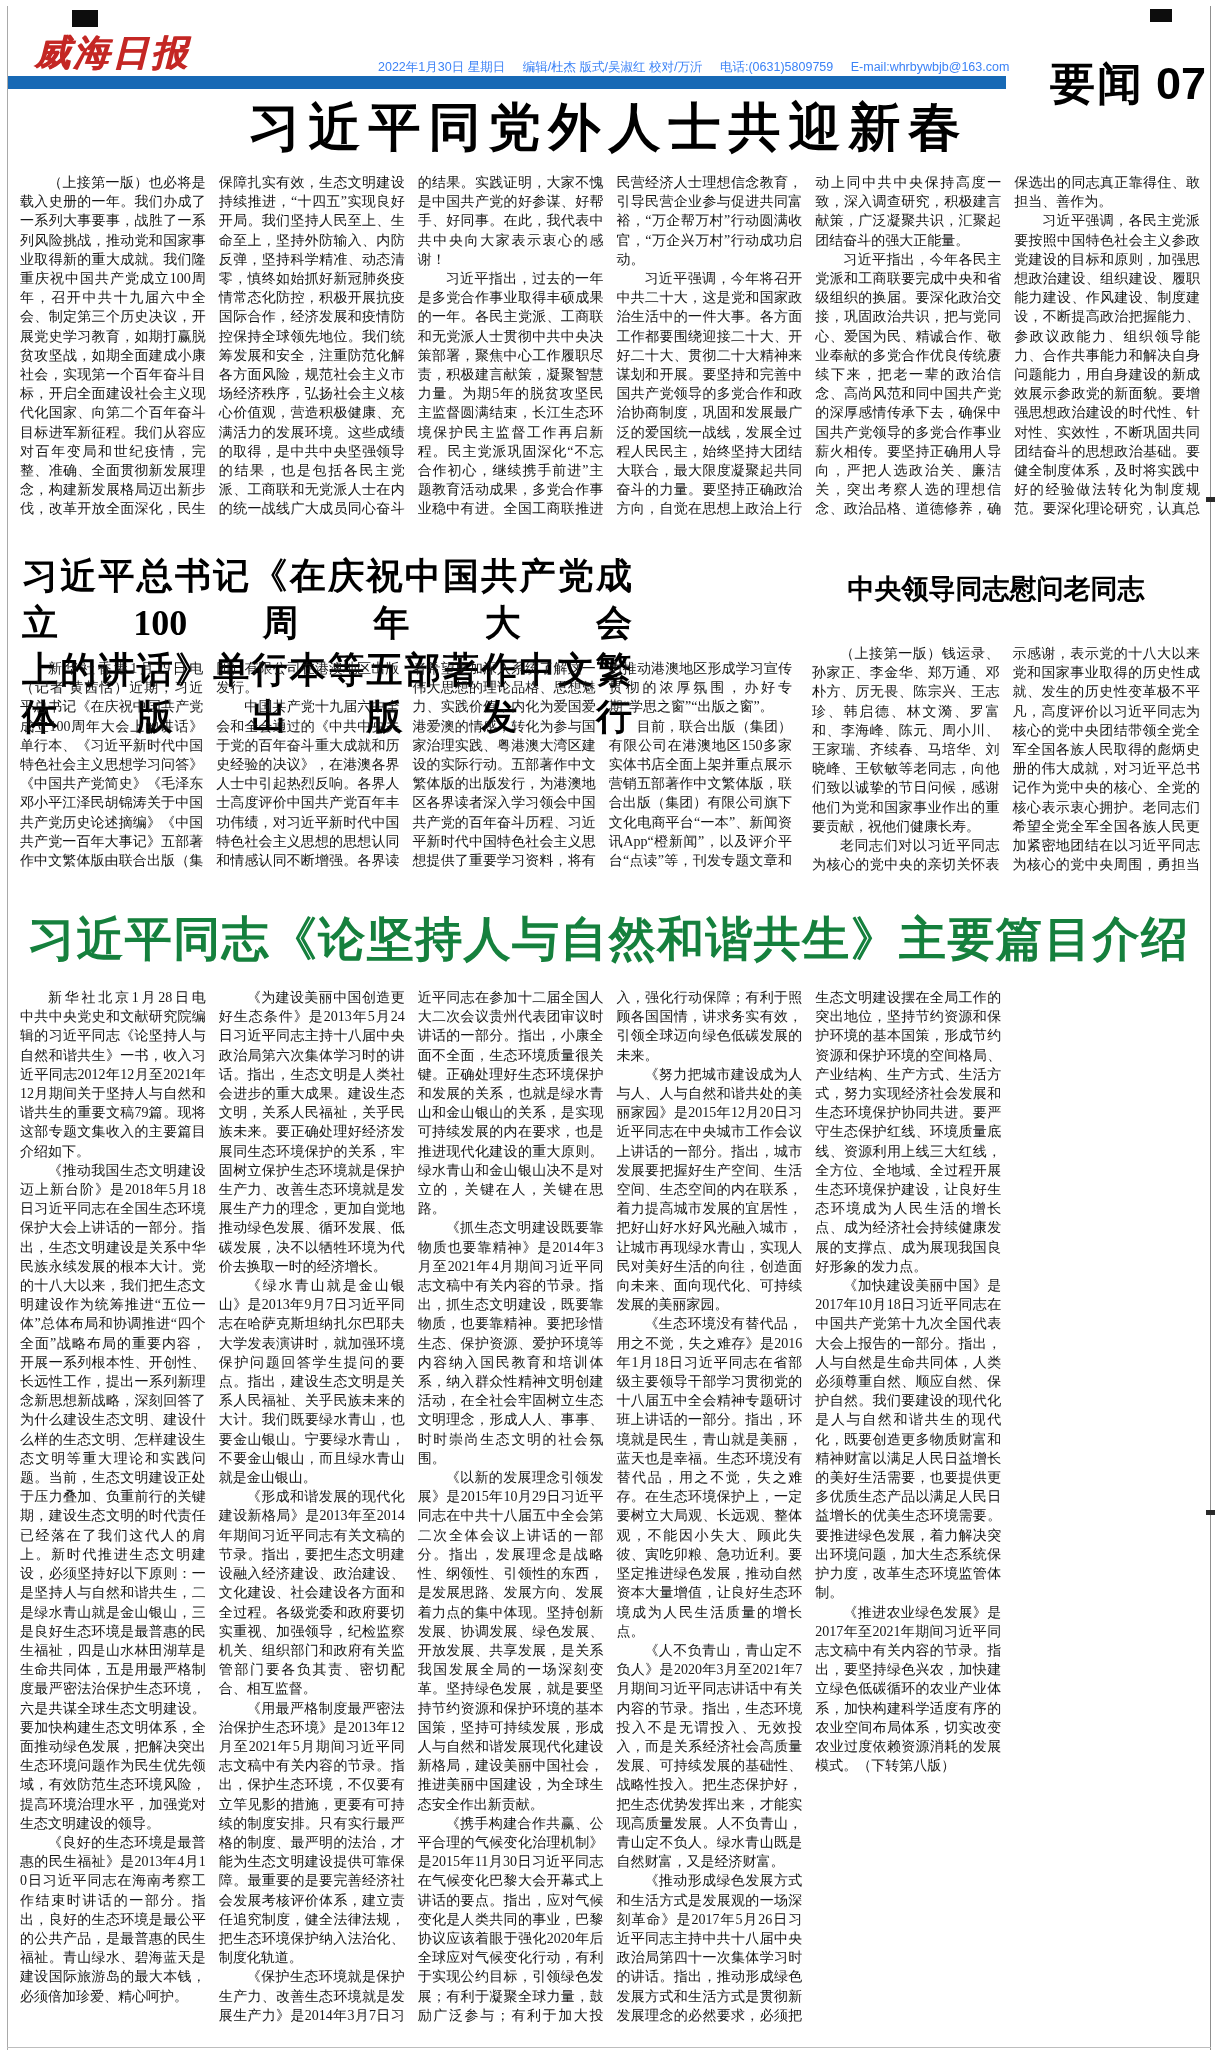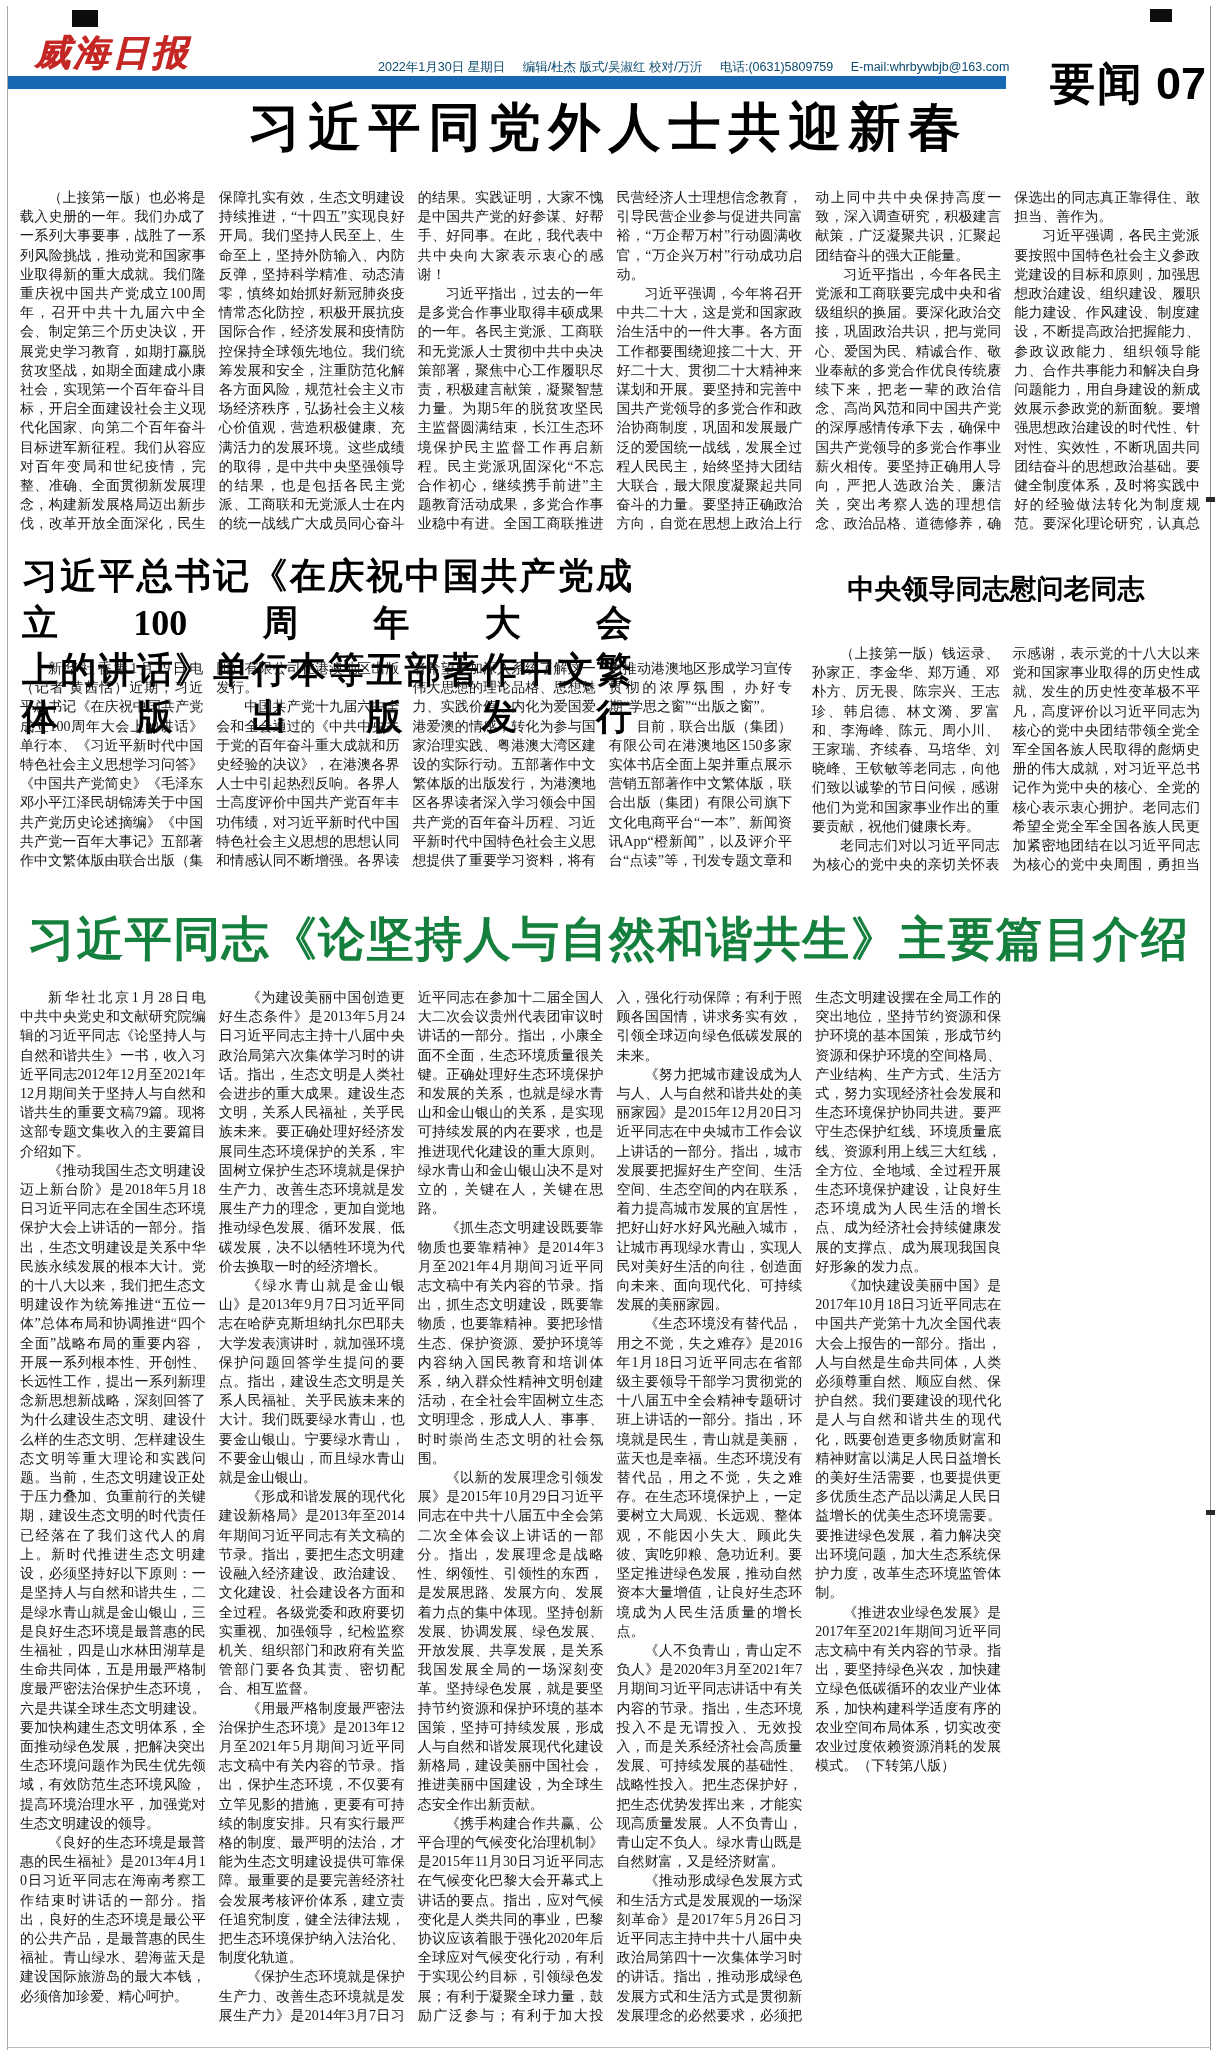--- a/index.html
+++ b/index.html
@@ -17,21 +17,21 @@
 
   
   .masthead{
     position:absolute;left:34px;top:34px;font-size:36px;line-height:38px;
     font-weight:bold;font-style:italic;letter-spacing:3px;
     font-family:"Liberation Serif","DejaVu Serif",serif;
     text-shadow:1px 0 0 currentColor;
   }
   .header-info{
     position:absolute;left:378px;top:59px;width:640px;
-    font-size:12.5px;color:#0c4a6e;white-space:nowrap;
+    font-size:12.5px;color:#3b82f6;white-space:nowrap;
     font-family:"Liberation Sans","DejaVu Sans",sans-serif;
   }
   .header-info span{margin-right:14px;}
   .page-marker{
     position:absolute;left:1026px;top:30px;width:180px;
     font-size:45px;font-weight:900;color:#000;letter-spacing:2px;
     font-family:"Liberation Sans","DejaVu Sans",sans-serif;
     white-space:nowrap;text-align:right;margin-top:24px;
   }
   .page-marker .num{margin-left:12px;letter-spacing:0;}
@@ -62,21 +62,21 @@
     font-family:"Liberation Serif","DejaVu Serif",serif;
   }
 
   
   .body-cols{
     position:absolute;overflow:hidden;
     font-size:14px;line-height:19.2px;text-align:justify;color:#161616;
     column-fill:auto;column-gap:13px;
   }
   .body-cols p.para{margin:0;text-indent:2em;word-break:break-all;}
-  .a1-body{left:20px;top:188px;width:1180px;height:363px;column-count:6;}
+  .a1-body{left:20px;top:173px;width:1180px;height:363px;column-count:6;}
   .a2-body{left:20px;top:659px;width:772px;height:227px;column-count:4;}
   .a3-body{left:812px;top:644px;width:388px;height:242px;column-count:2;}
   .a4-body{left:20px;top:988px;width:1180px;height:1054px;column-count:6;}
 </style>
 </head>
 <body>
 
 <div class="edge-left"></div>
 <div class="edge-right"></div>
 <div class="edge-bottom"></div>

